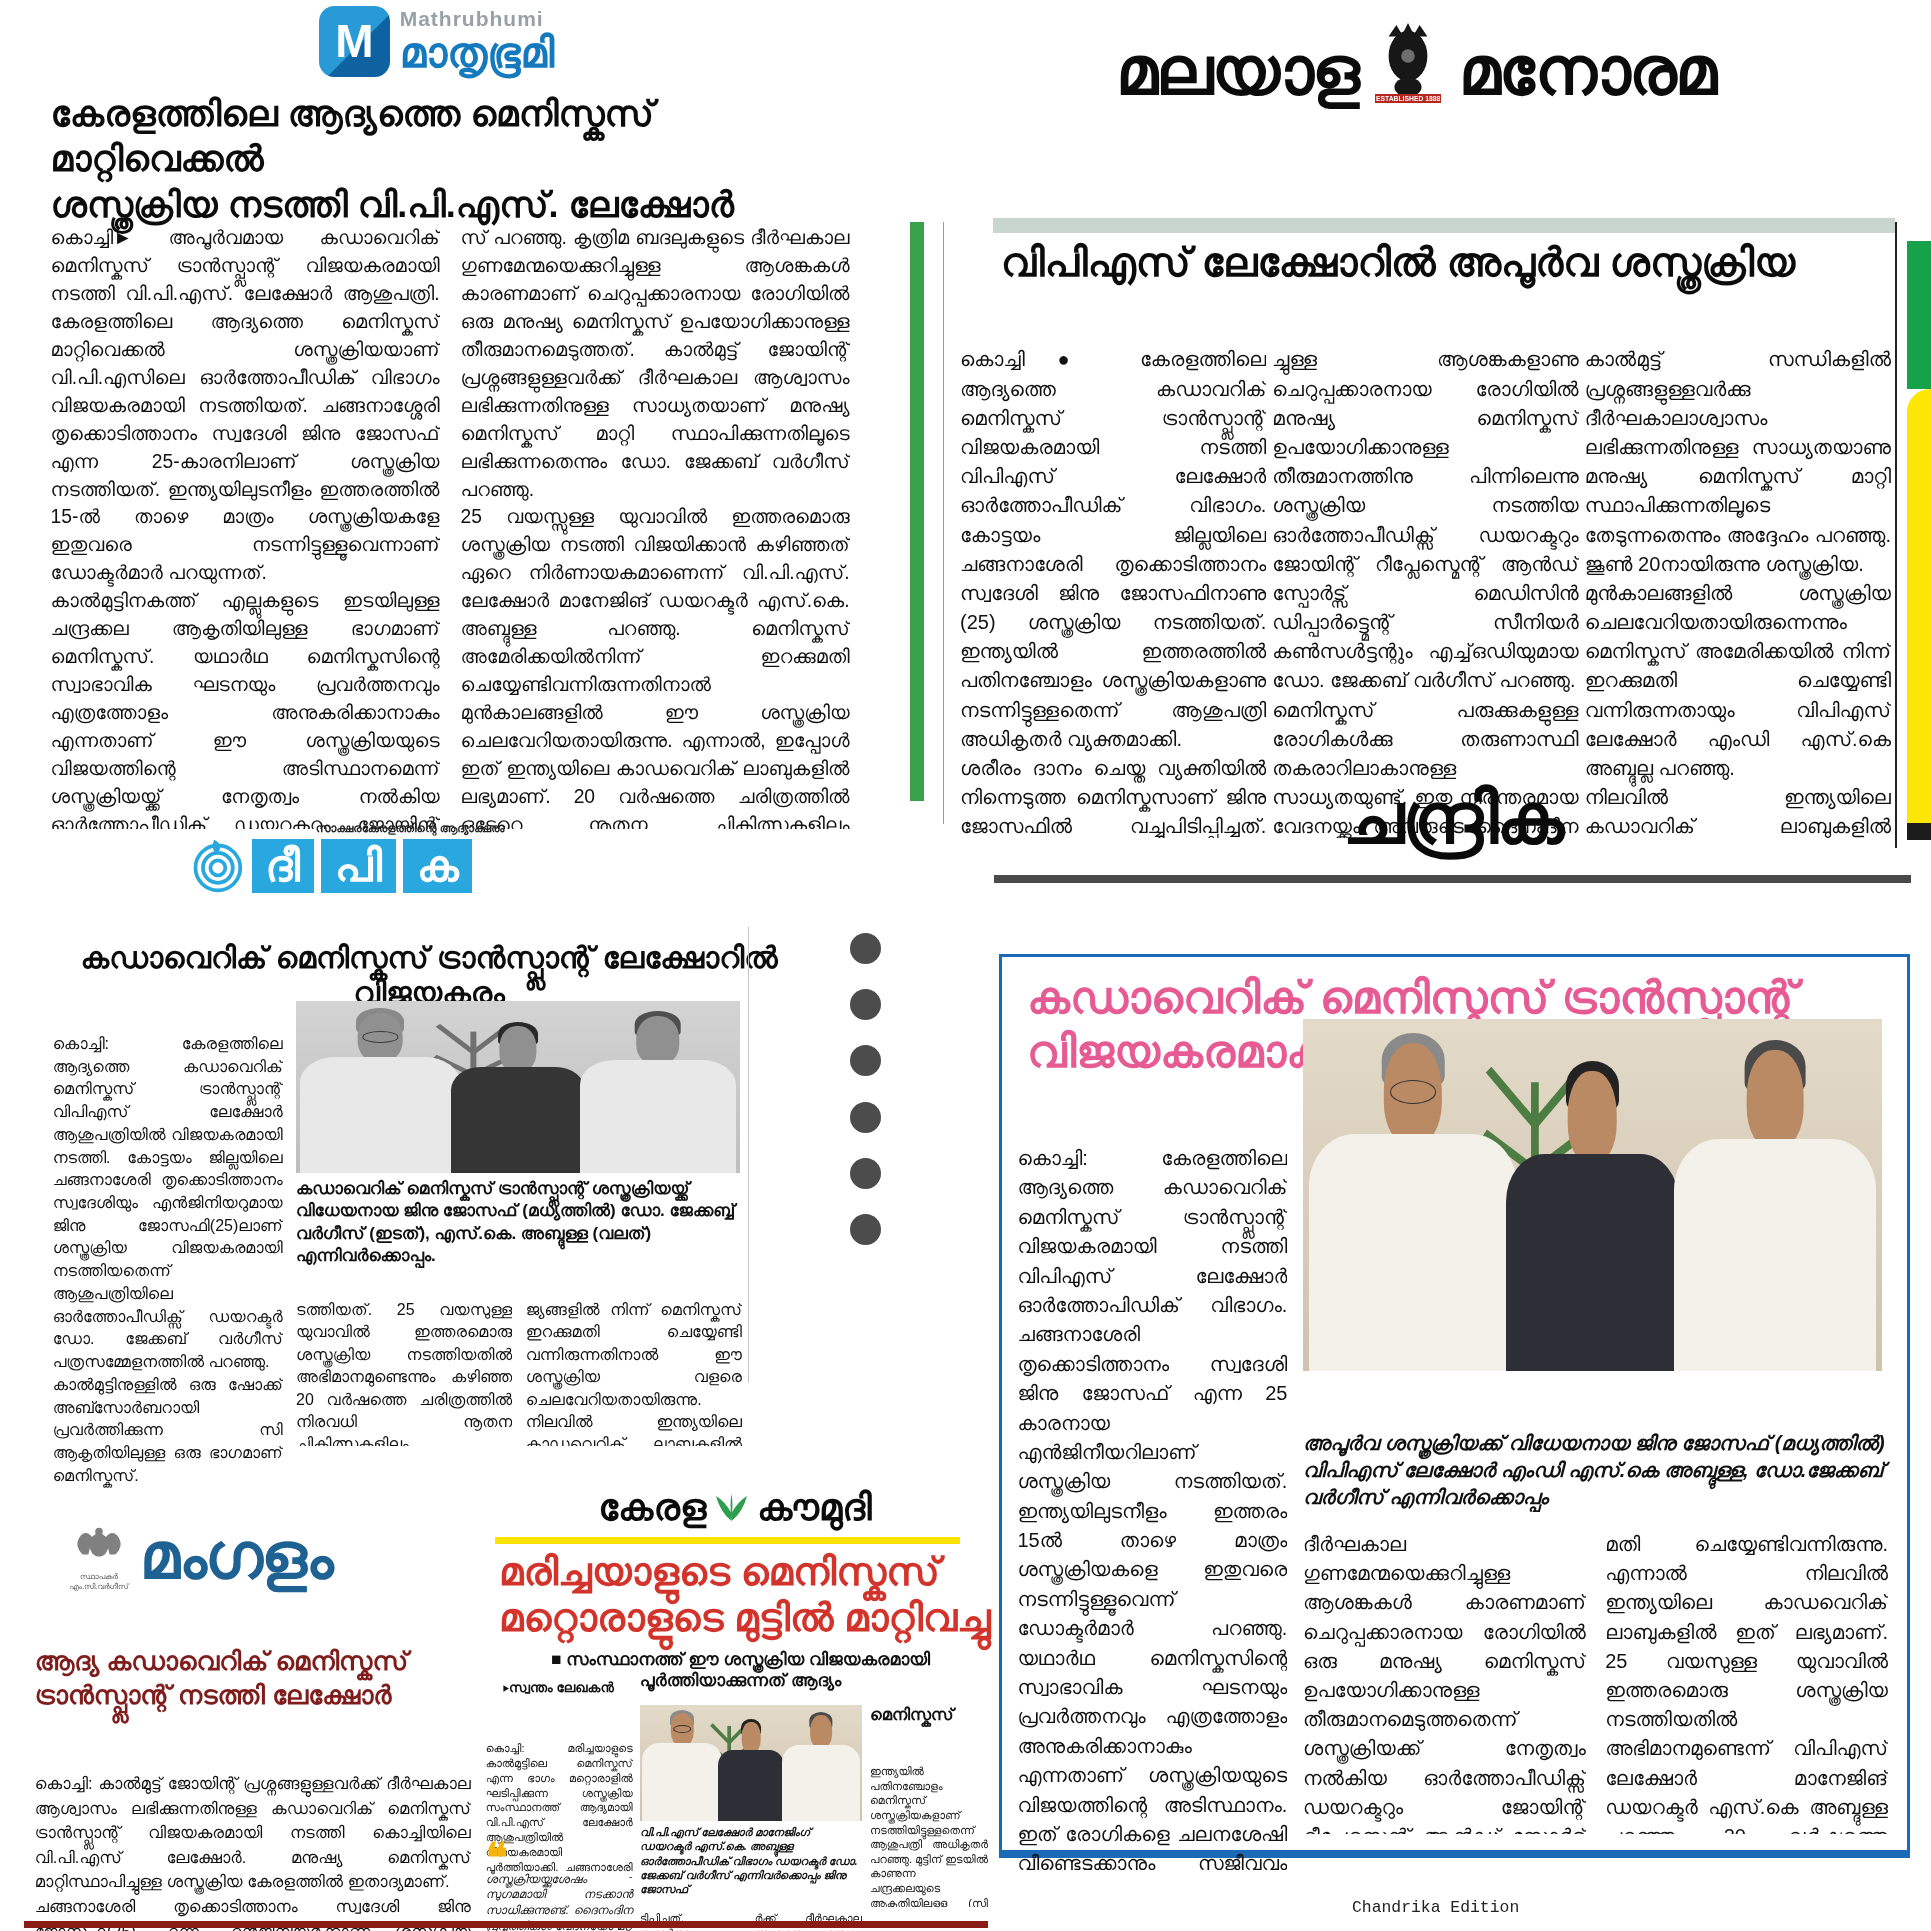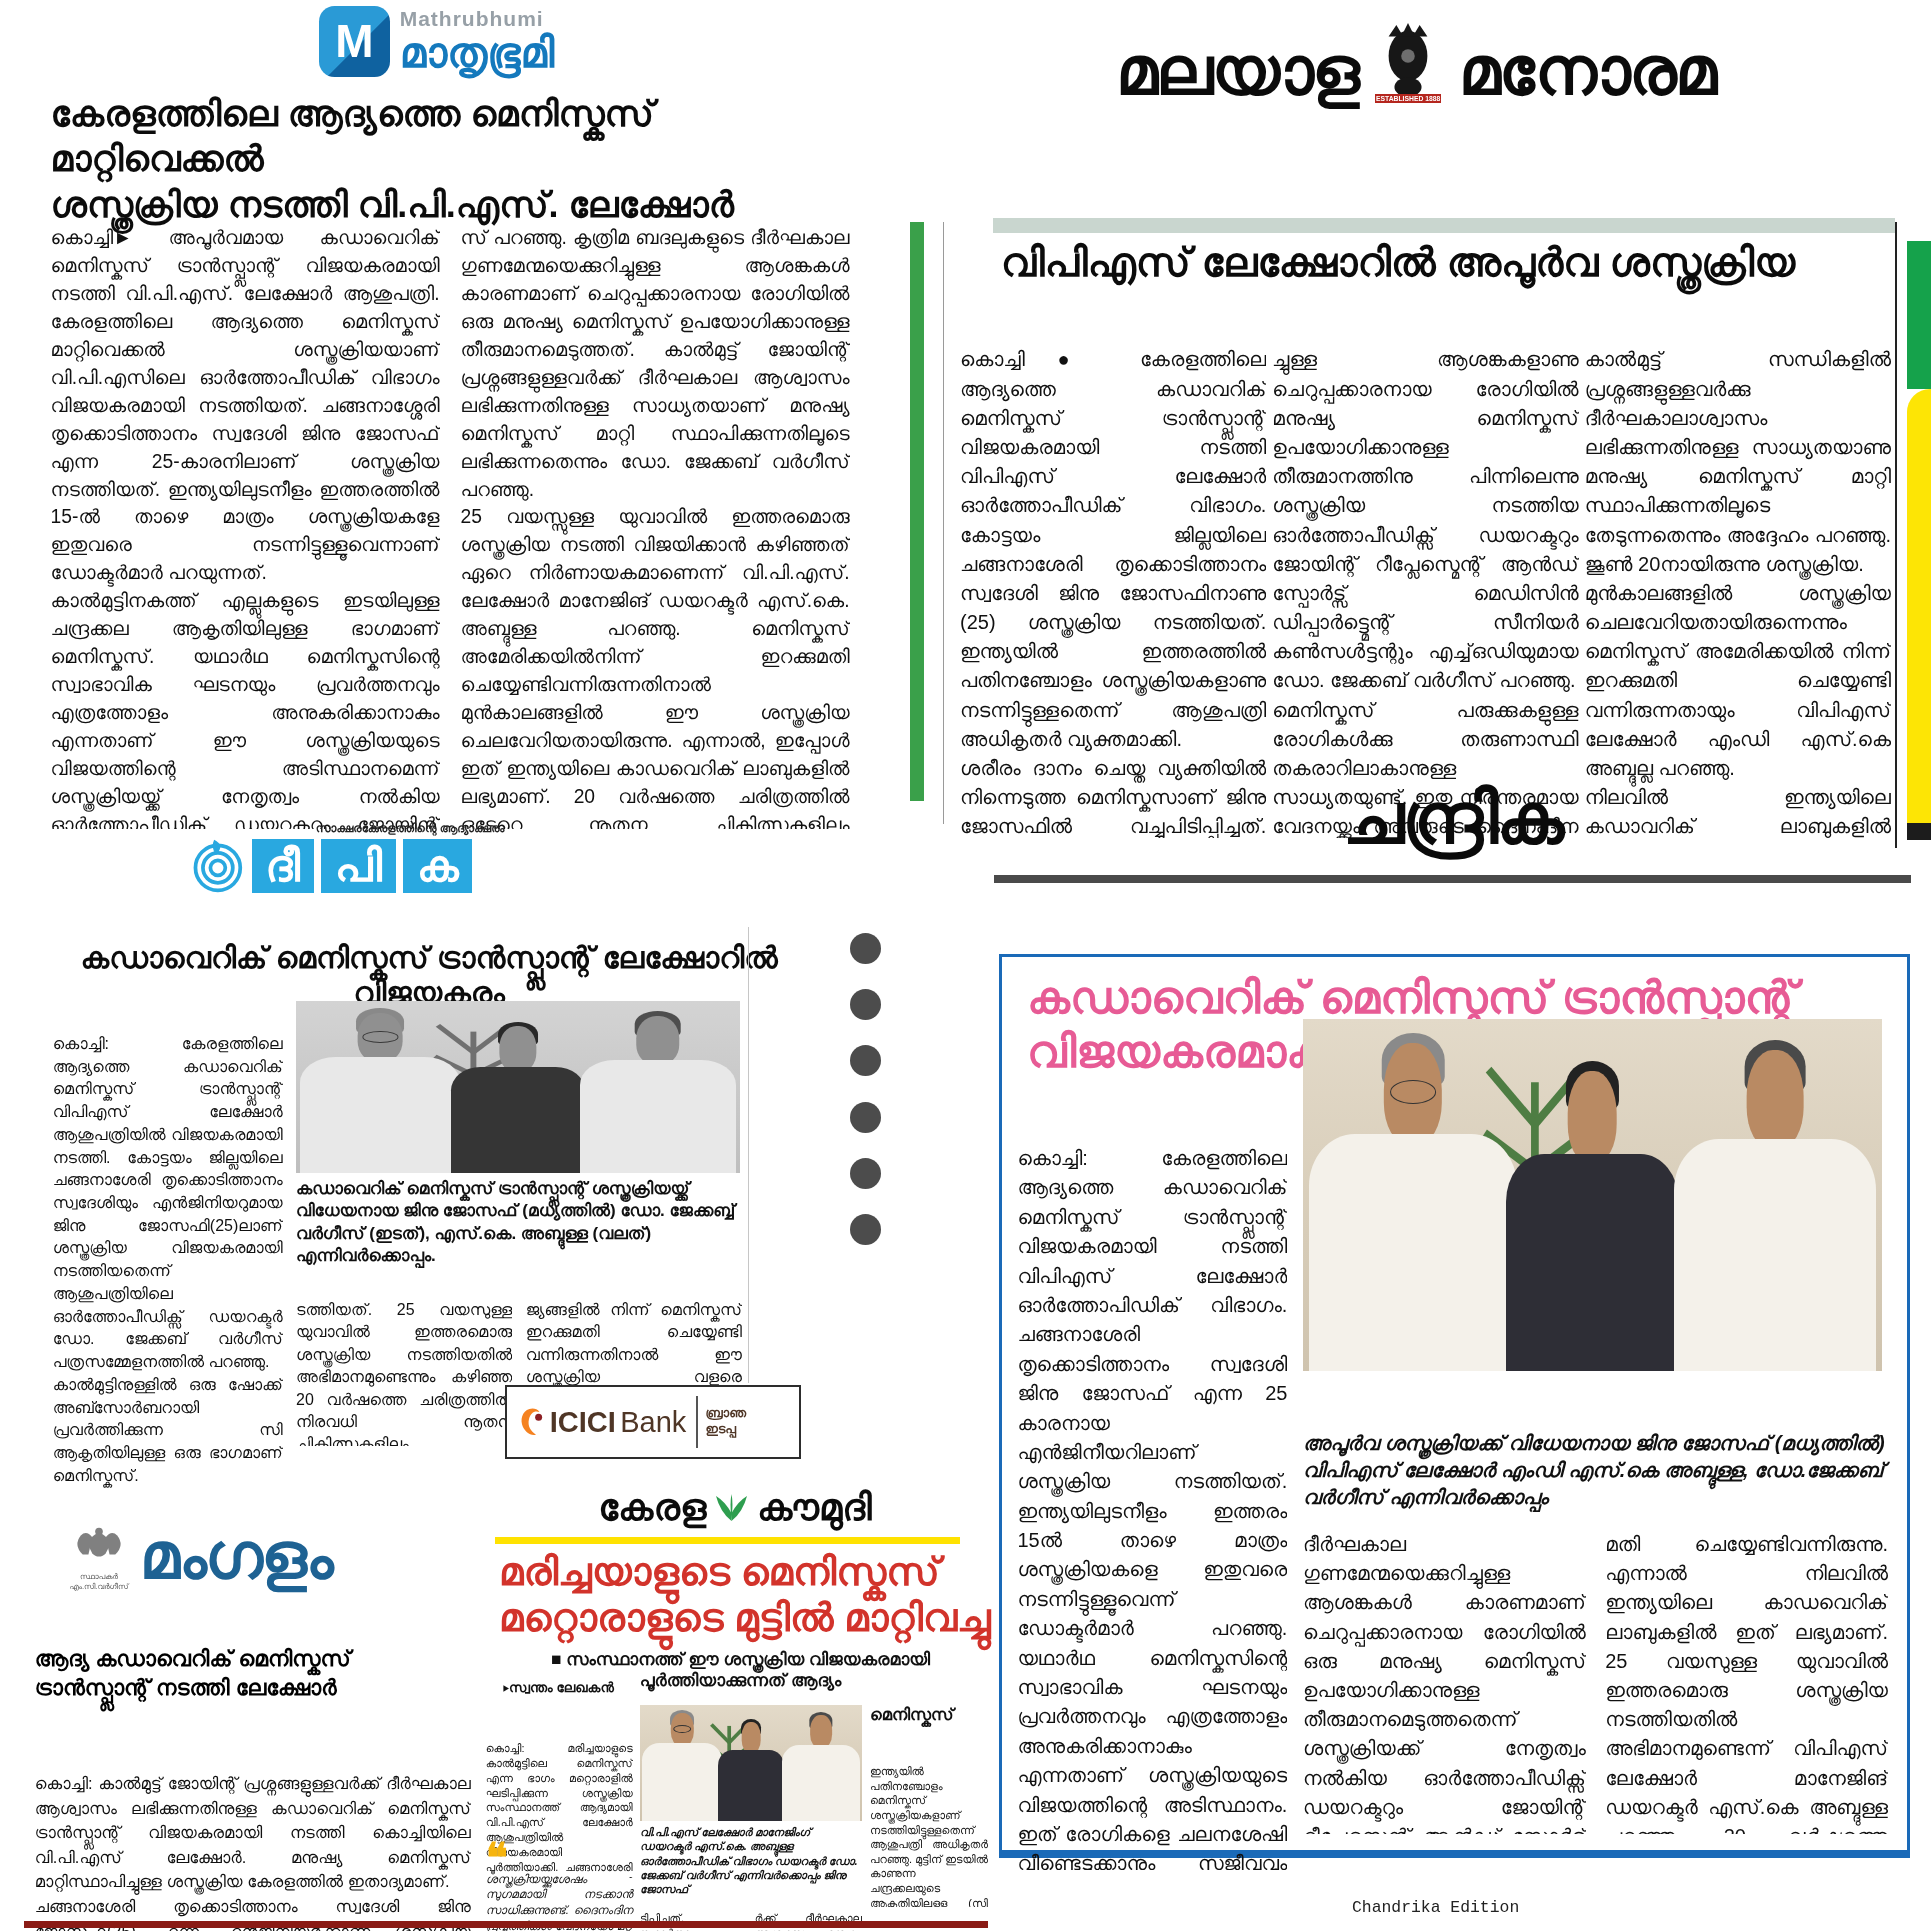--- a/index.html
+++ b/index.html
@@ -67,21 +67,21 @@
   .dpk-ad-div{width:1.9px;height:52px;background:#555;margin:0 7.7px 0 9.7px;}
   .dpk-ad-side{font-size:12.6px;color:#4f3626;line-height:1.25;font-weight:700;}
   
   .dot{width:31px;height:31px;border-radius:50%;background:#4c4c4c;left:850px;}
   
   #mgl{left:29px;top:1492px;width:449px;height:434px;}
   .mgl-row{left:39px;top:27px;display:flex;align-items:center;gap:9.7px;}
   .mgl-crest{width:62px;text-align:center;}
   .mgl-founder{font-size:7.7px;color:#555;line-height:1.3;}
   .mgl-word{font-size:64px;font-weight:800;color:#1e6293;letter-spacing:-1.9px;}
-  .mgl-head{left:5.8px;top:153px;width:434px;font-size:22px;font-weight:800;line-height:1.3;color:#000000;}
+  .mgl-head{left:5.8px;top:153px;width:434px;font-size:26px;font-weight:800;line-height:1.3;color:#7f1d1d;}
   .mgl-body{left:5.8px;top:243px;width:436px;height:189px;font-size:16.4px;line-height:1.5;}
   
   #kkd{left:476px;top:1485px;width:518px;height:442px;}
   .kkd-mast{left:0;top:1.9px;width:100%;display:flex;justify-content:center;align-items:center;gap:5.8px;}
   .kkd-word{font-size:37px;font-weight:900;color:#0b0b0b;}
   .kkd-rule{left:19.3px;top:52px;width:465px;height:6.8px;background:#ffe200;}
   .kkd-head{left:23px;top:64px;width:494px;font-size:39px;font-weight:800;color:#d2332b;line-height:1.18;}
   .kkd-sub{left:23px;top:164px;width:483px;font-size:17.4px;font-weight:700;color:#111;text-align:center;}
   .kkd-by{left:27px;top:195px;font-size:13.5px;font-weight:700;}
   .kkd-col1{left:9.7px;top:220px;width:147px;height:137px;font-size:11px;line-height:1.35;}
@@ -274,33 +274,20 @@
       </div>
     </div>
     <div class="abs dpk-cap">കഡാവെറിക് മെനിസ്കസ് ട്രാൻസ്പ്ലാന്റ് ശസ്ത്രക്രിയയ്ക്ക് വിധേയനായ ജിനു ജോസഫ് (മധ്യത്തിൽ) ഡോ. ജേക്കബ്ബ് വർഗീസ് (ഇടത്), എസ്.കെ. അബ്ദുള്ള (വലത്) എന്നിവർക്കൊപ്പം.</div>
     <div class="abs dpk-cols">
       <div class="dpk-col prose">ടത്തിയത്. 25 വയസുള്ള യുവാവിൽ ഇത്തരമൊരു ശസ്ത്രക്രിയ നടത്തിയതിൽ അഭിമാനമുണ്ടെന്നും കഴിഞ്ഞ 20 വർഷത്തെ ചരിത്രത്തിൽ നിരവധി നൂതന ചികിത്സകളിലും ശസ്ത്രക്രിയകളിലും ലേക്ഷോർ ആശുപത്രി വളരെയേറെ മുന്നേറിയിട്ടുണ്ടെന്നും മാനേജിംഗ് ഡയറക്ടർ എസ്.കെ. അബ്ദുള്ള പറഞ്ഞു.
 മുൻകാലങ്ങളിൽ വിദേശ രാ</div>
       <div class="dpk-col prose">ജ്യങ്ങളിൽ നിന്ന് മെനിസ്കസ് ഇറക്കുമതി ചെയ്യേണ്ടി വന്നിരുന്നതിനാൽ ഈ ശസ്ത്രക്രിയ വളരെ ചെലവേറിയതായിരുന്നു.
 നിലവിൽ ഇന്ത്യയിലെ കാഡവെറിക് ലാബുകളിൽ ഇത് ലഭ്യമാണെന്നും ഡോ. ജേക്കബ് വർഗീസ് പറഞ്ഞു.</div>
     </div>
     <div class="abs dpk-edge"></div>
-    <div class="abs dpk-ad">
-      <svg width="35" height="35" viewBox="0 0 40 40" style="margin-left:7.7px">
-        <path d="M20 4 C10 4 6 14 8 22 C10 30 18 36 24 34 C18 30 14 24 16 16 C18 9 22 6 28 8 C26 5 23 4 20 4 Z" fill="#f58220"></path>
-        <circle cx="27" cy="14" r="4" fill="#8d1f24"></circle>
-      </svg>
-      <span class="icici-word">ICICI</span>&nbsp;
-      <span class="icici-bank">Bank</span>
-      <span class="dpk-ad-div"></span>
-      <span class="dpk-ad-side">
-        <span>ബ്രാഞ</span><br>
-        <span>ഇടപ്പ</span>
-      </span>
-    </div>
   </section>
 
   <div class="abs dot" style="top:933px"></div>
   <div class="abs dot" style="top:989px"></div>
   <div class="abs dot" style="top:1045px"></div>
   <div class="abs dot" style="top:1102px"></div>
   <div class="abs dot" style="top:1158px"></div>
   <div class="abs dot" style="top:1214px"></div>
 
   <section id="mgl" class="abs">

